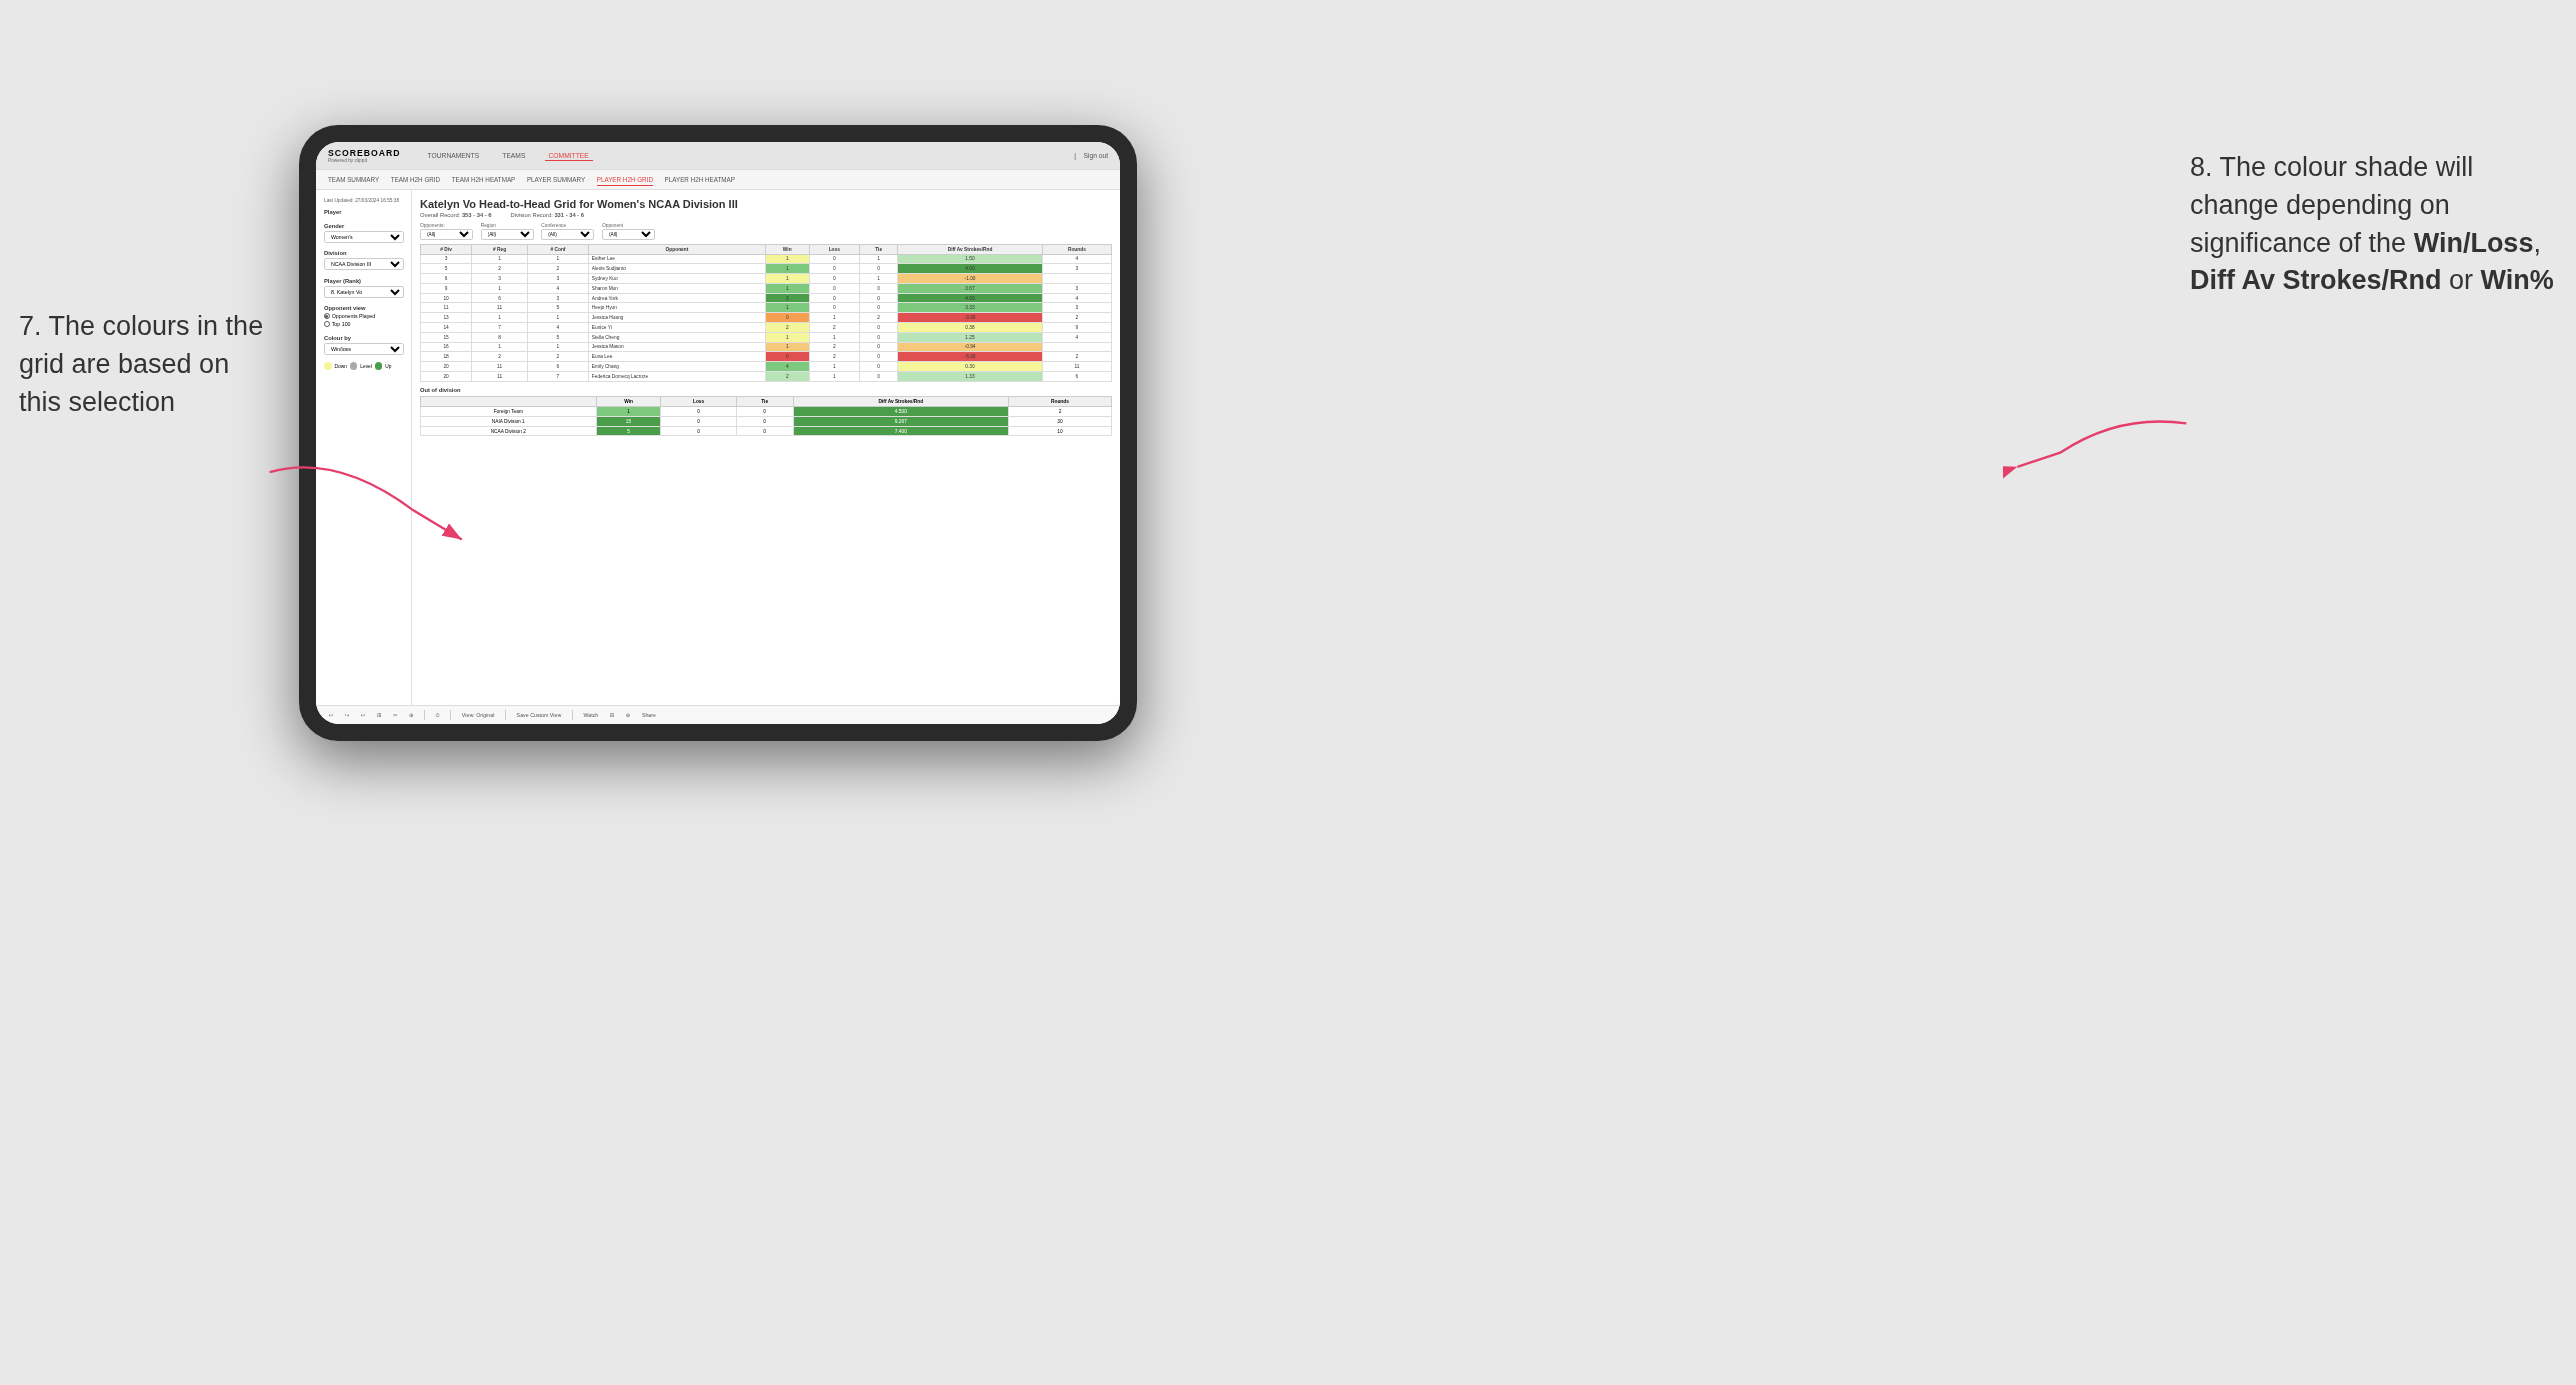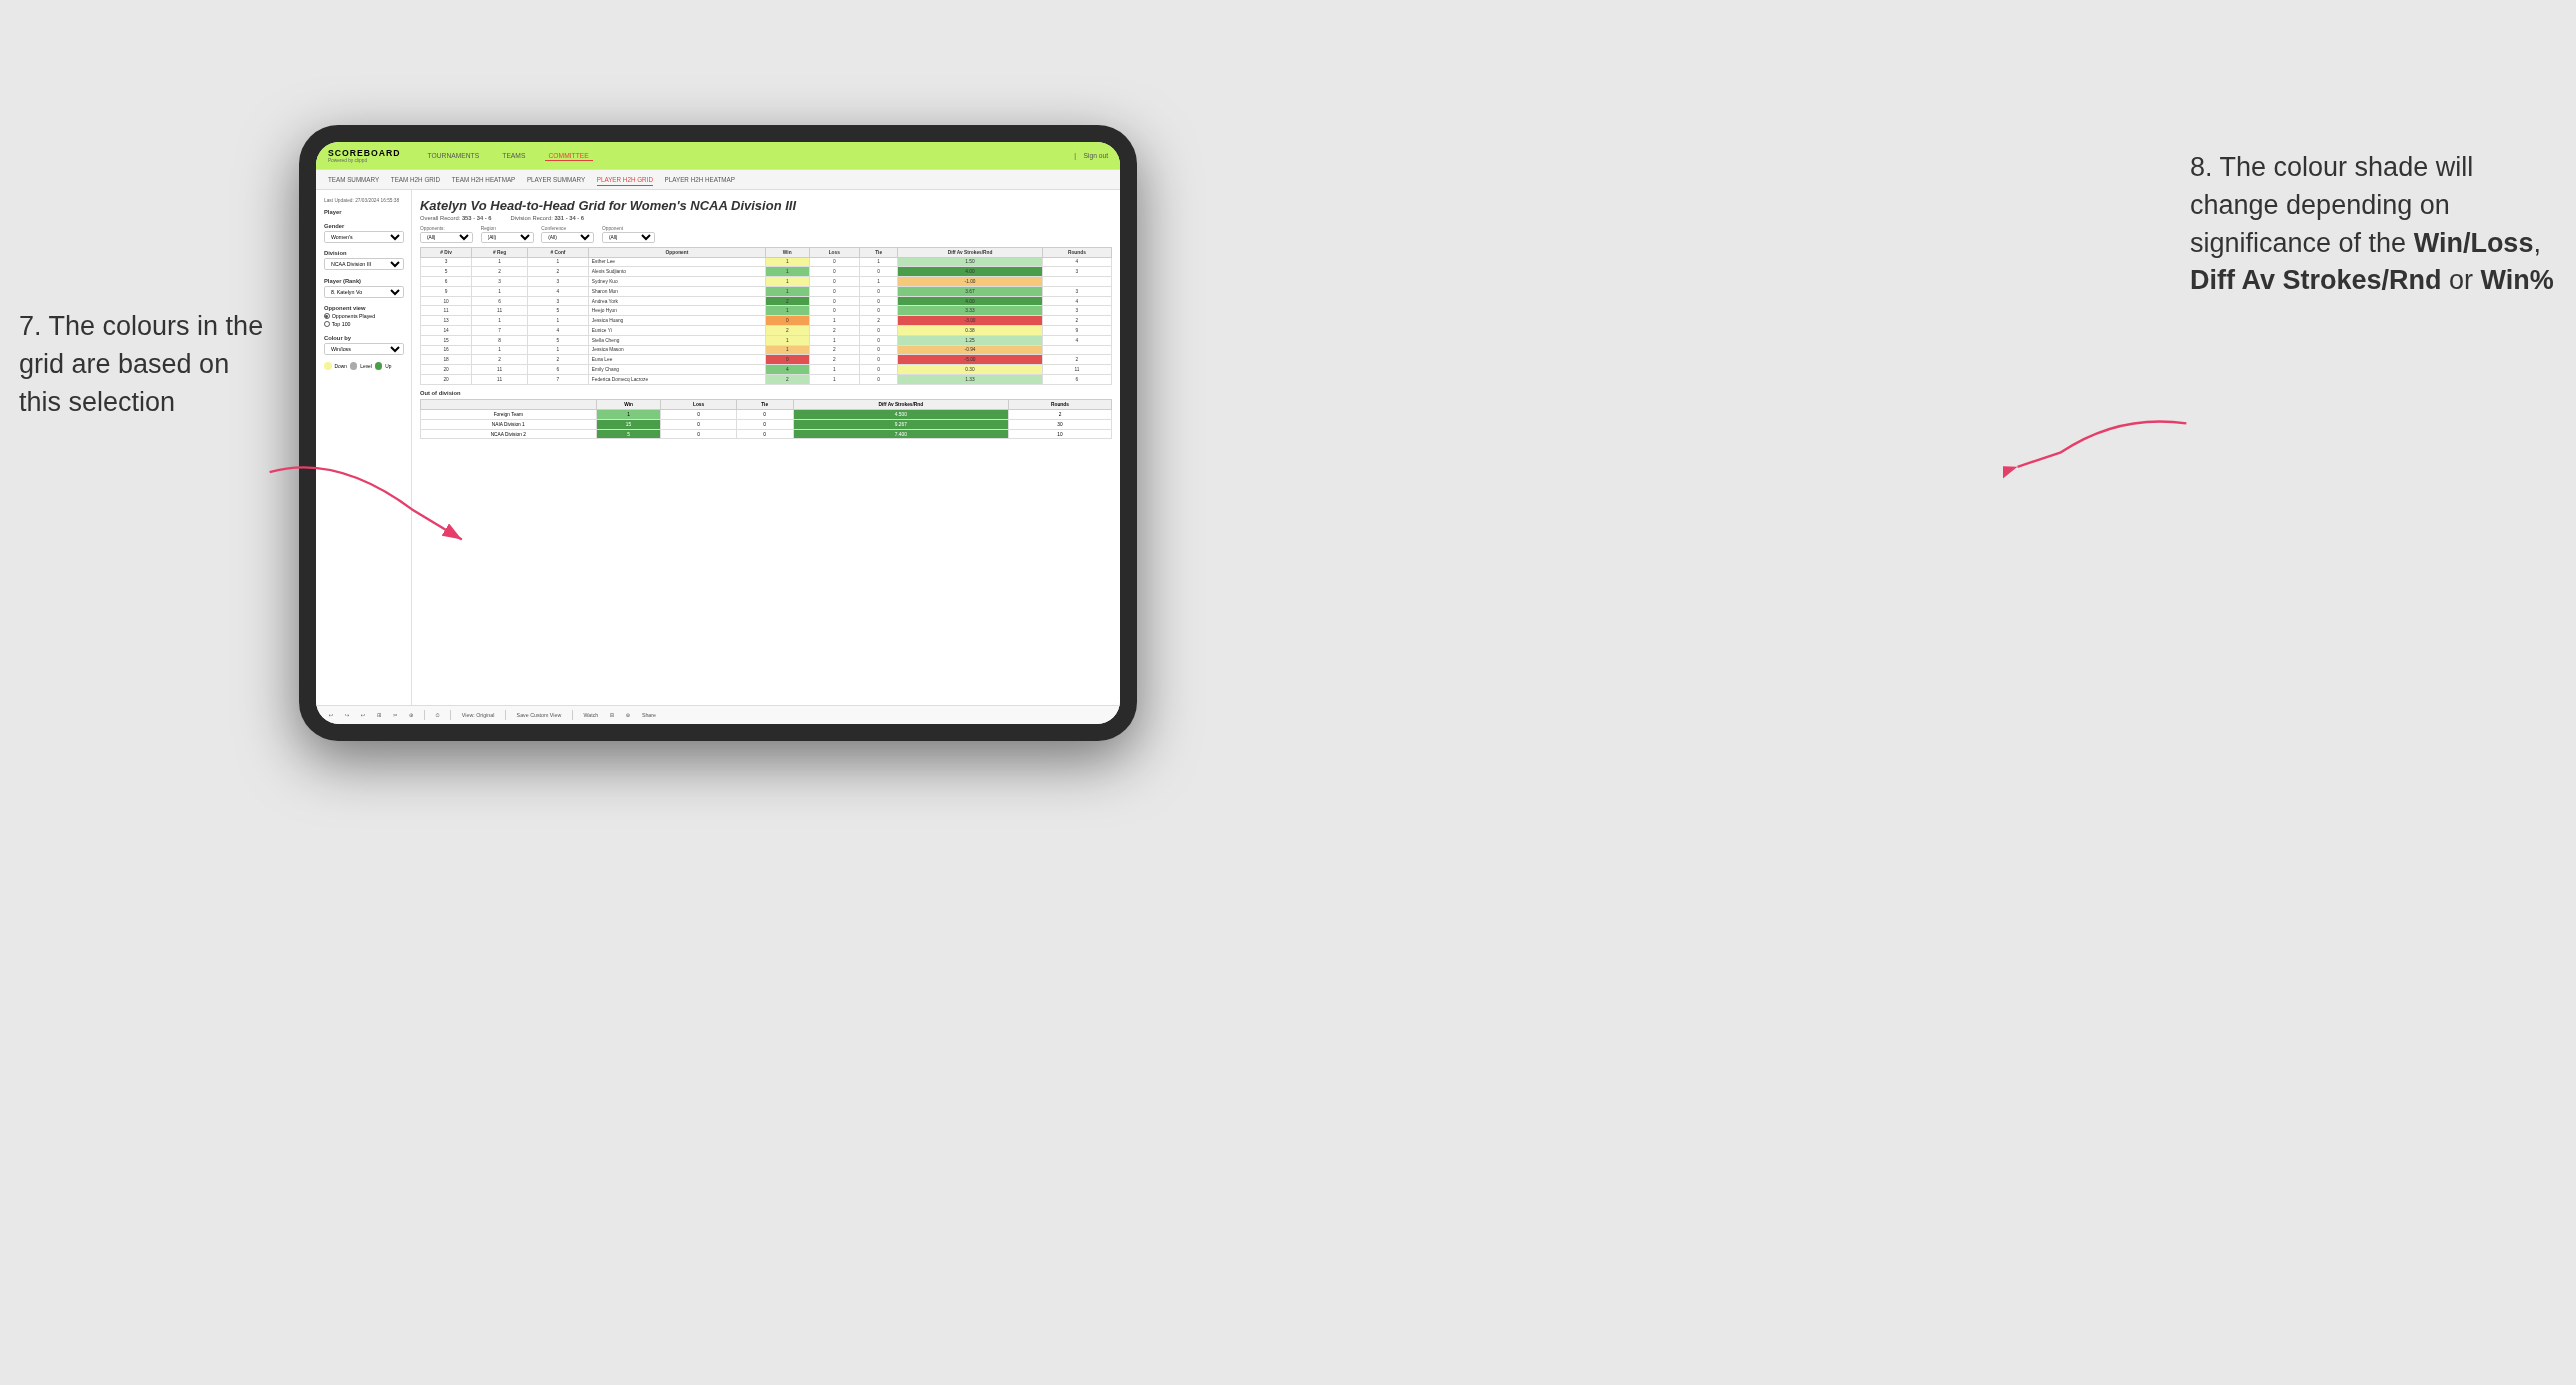--- a/index.html
+++ b/index.html
@@ -30,21 +30,21 @@
       height: 100%;
       background: #fff;
       border-radius: 23px;
       overflow: hidden;
       display: flex;
       flex-direction: column;
     }
 
     
     .top-nav {
-      background: #bef264;
+      background: #e5e5e5;
       border-bottom: 1px solid #ddd;
       padding: 5.8px 11.6px;
       display: flex;
       align-items: center;
       gap: 15.4px;
       flex-shrink: 0;
     }
 
     .logo-area {
       display: flex;
@@ -200,25 +200,24 @@
 
     
     .grid-content {
       flex: 1;
       padding: 7.7px;
       overflow-y: auto;
       background: #fff;
     }
 
     .grid-title {
-      font-size: 13px;
+      font-size: 11px;
       font-weight: bold;
       color: #333;
       margin-bottom: 1.9px;
-      font-style: italic;
     }
 
     .grid-records {
       display: flex;
       gap: 19px;
       font-size: 5.8px;
       color: #555;
       margin-bottom: 4.8px;
     }
 

